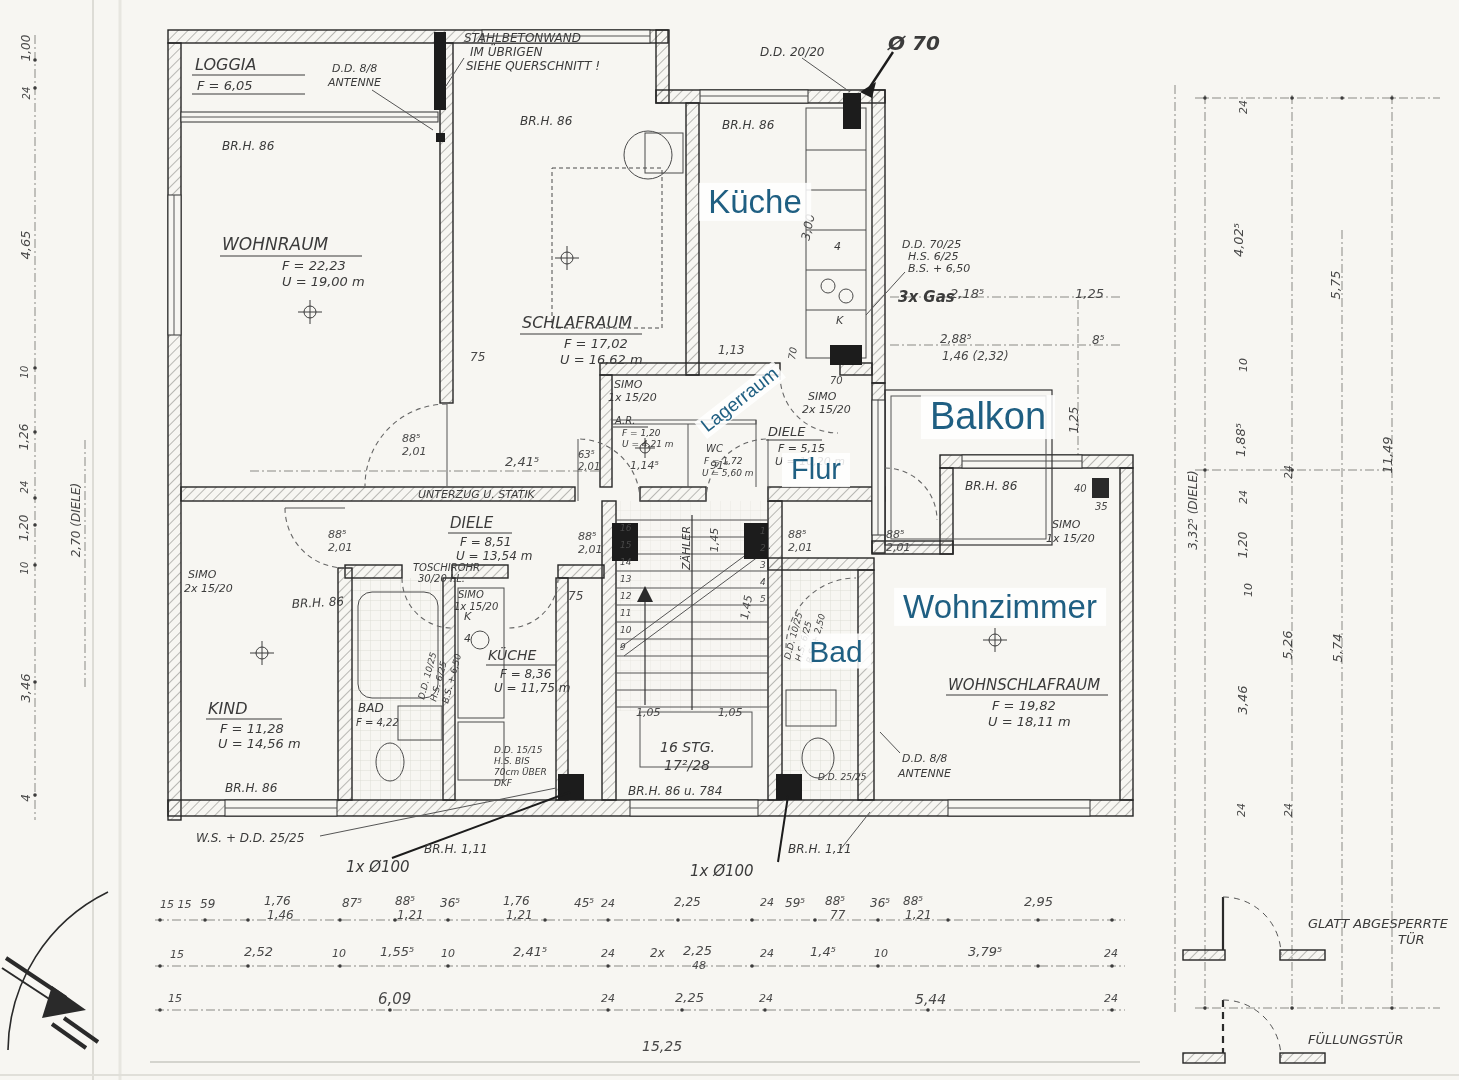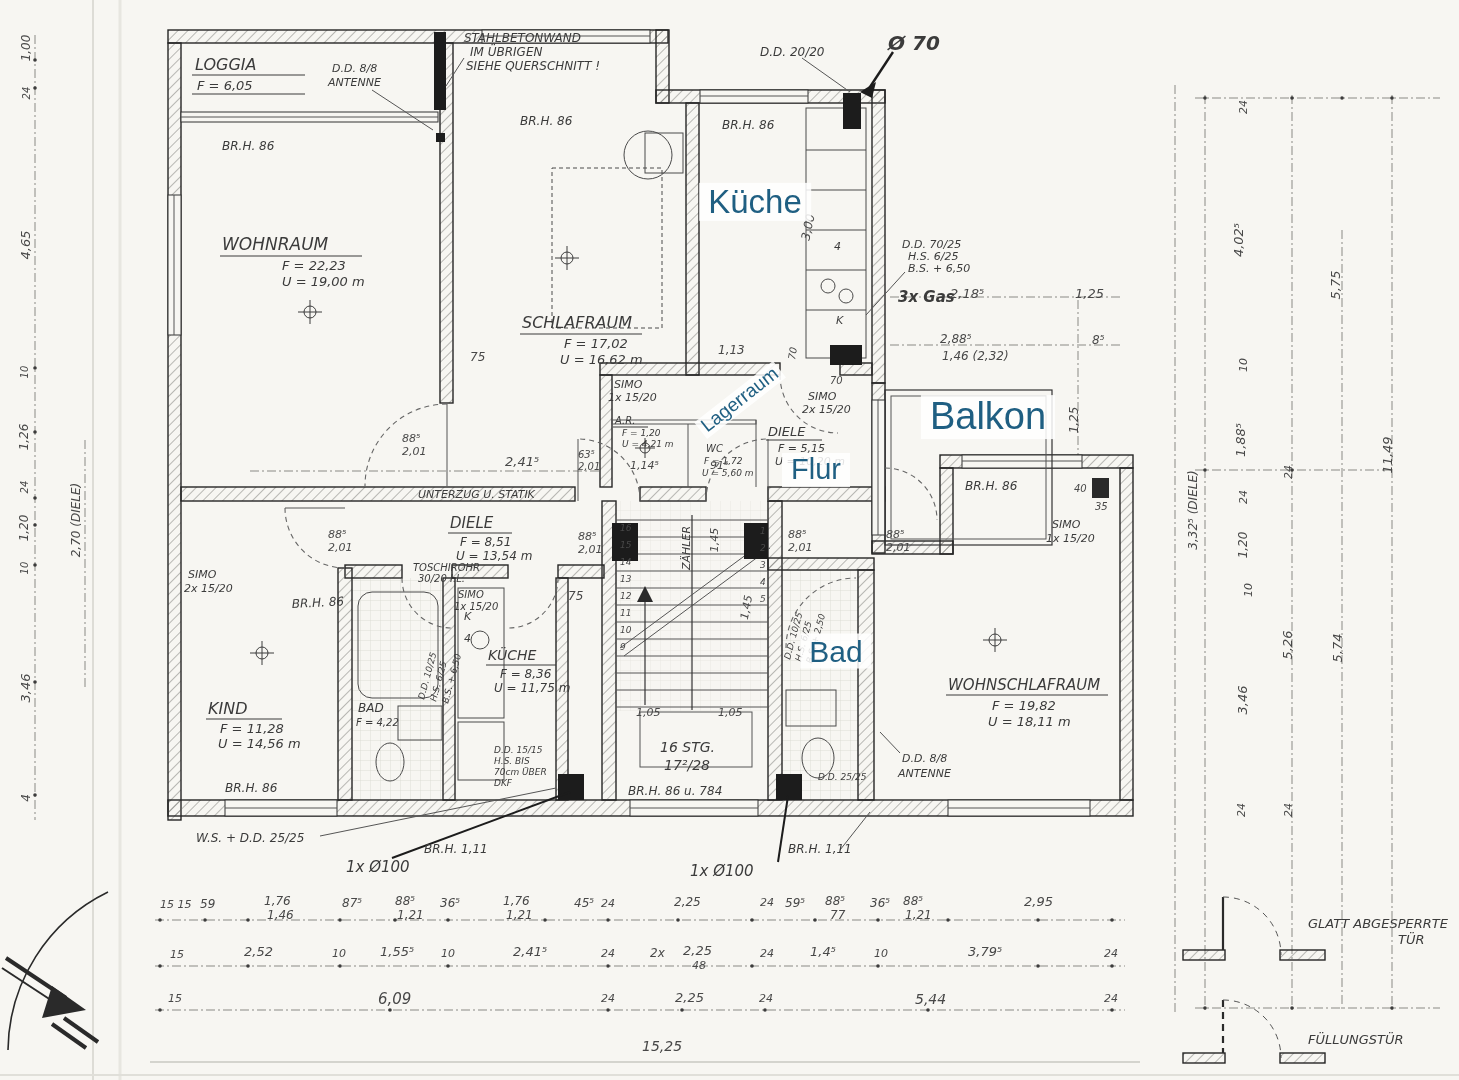--- a/index.html
+++ b/index.html
@@ -568,16 +568,17 @@
     <line x1="2" y1="968" x2="60" y2="1006" stroke="#2a2a2a" stroke-width="2"></line>
     <polygon points="52,986 86,1010 42,1018" fill="#2a2a2a"></polygon>
     <line x1="52" y1="1024" x2="86" y2="1048" stroke="#2a2a2a" stroke-width="4"></line>
     <line x1="64" y1="1018" x2="98" y2="1042" stroke="#2a2a2a" stroke-width="4"></line>
   </g>
 </svg>
 
 <div class="lbl" style="left:755px;top:202px;font-size:33px">Küche</div>
 <div class="lbl" style="left:988px;top:417px;font-size:38px">Balkon</div>
 <div class="lbl" style="left:816px;top:470px;font-size:29px">Flur</div>
+<div class="lbl" style="left:1000px;top:607px;font-size:33px">Wohnzimmer</div>
 <div class="lbl" style="left:836px;top:651px;font-size:30px">Bad</div>
 <div class="lbl" style="left:740px;top:400px;font-size:19px;transform:translate(-50%,-50%) rotate(-38deg);padding:0 4px">Lagerraum</div>
 
 </div>
 
 </body></html>

